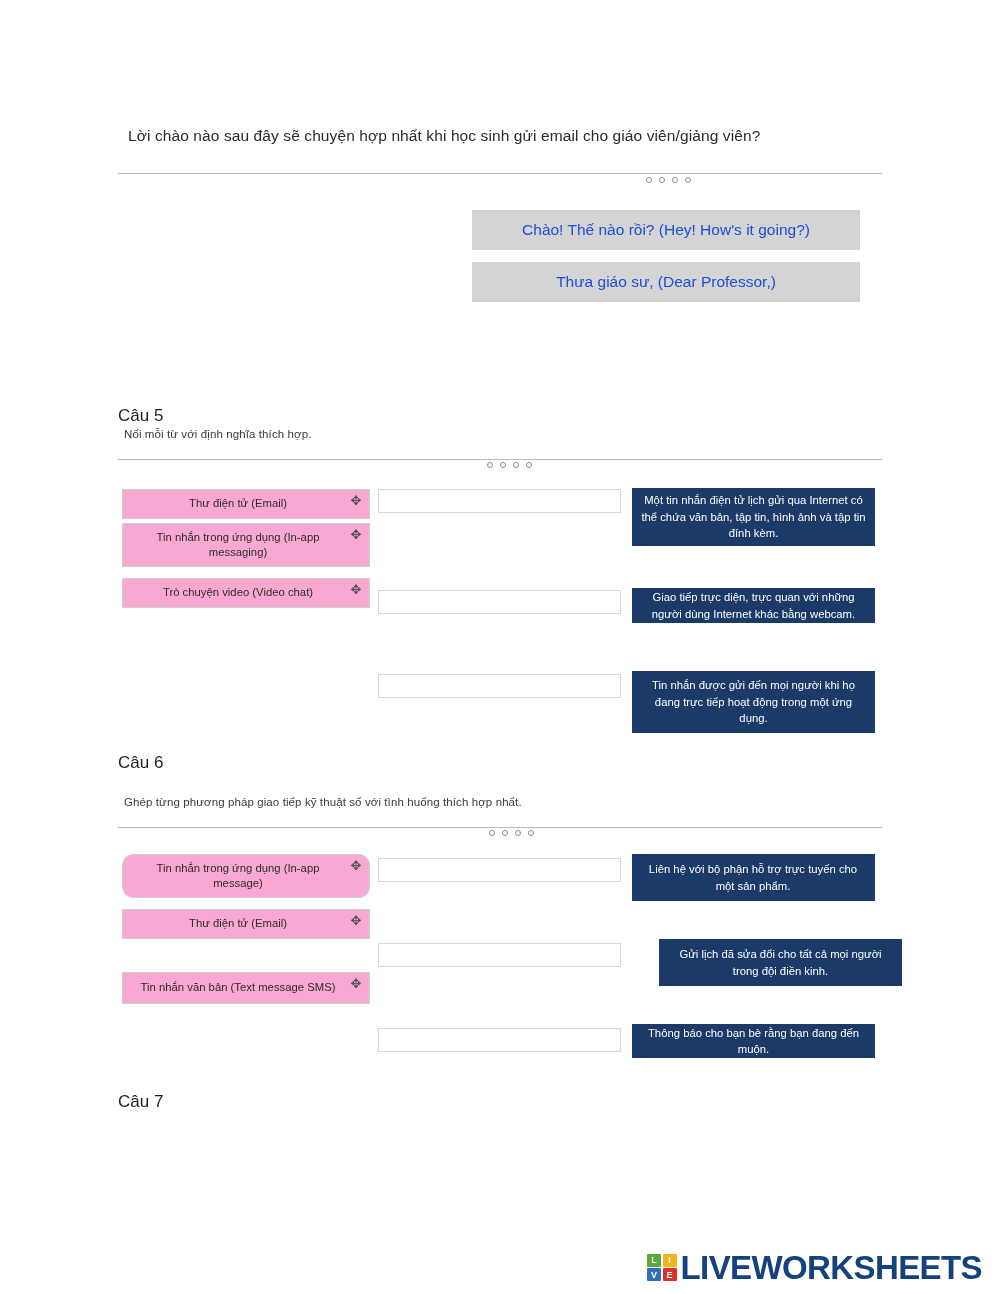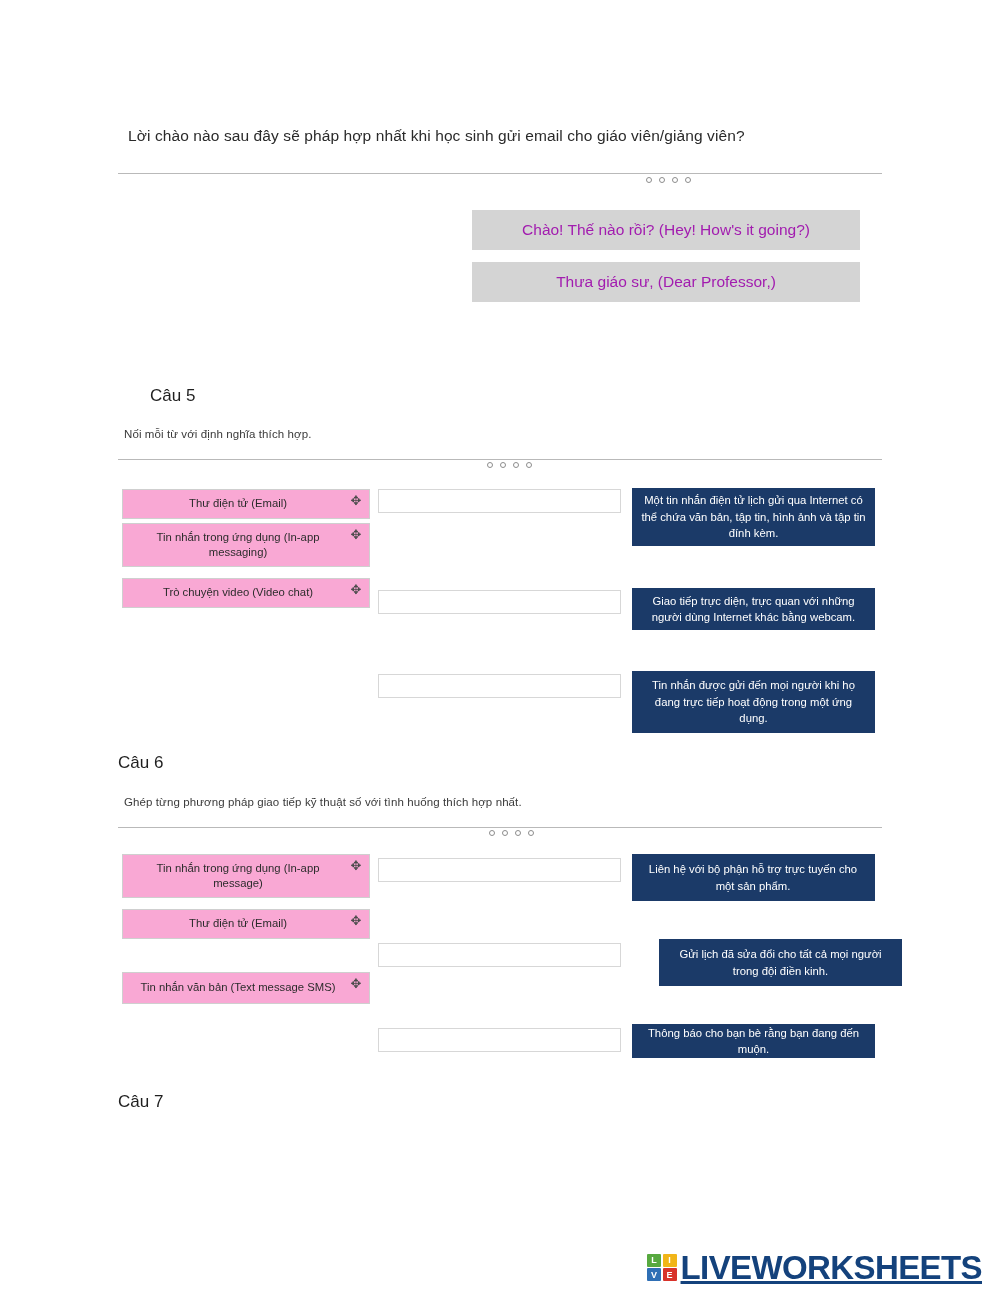--- a/index.html
+++ b/index.html
@@ -60,21 +60,21 @@
   .mc-option {
     position: absolute;
     left: 472px;
     width: 388px;
     height: 40px;
     background: #d4d4d4;
     display: flex;
     align-items: center;
     justify-content: center;
     font-size: 15.5px;
-    color: #a21caf;
+    color: #1d4ed8;
     text-align: center;
     padding: 0 10px;
   }
 
   
   .cau-heading {
     position: absolute;
     left: 118px;
     font-size: 17px;
     color: #1f1f1f;
@@ -172,43 +172,42 @@
   .tile-i { background: #f1b518; }
   .tile-v { background: #2f6fb5; }
   .tile-e { background: #d8322a; }
   .logo-word {
     font-size: 33px;
     font-weight: bold;
     letter-spacing: -0.6px;
     color: #14427c;
     font-family: "Liberation Sans", sans-serif;
     line-height: 1;
-    text-decoration: underline;
   }
 </style>
 </head>
 <body>
 
 <div class="page">
 
-  <div class="q-prompt-big">Lời chào nào sau đây sẽ pháp hợp nhất khi học sinh gửi email cho giáo viên/giảng viên?</div>
+  <div class="q-prompt-big">Lời chào nào sau đây sẽ chuyện hợp nhất khi học sinh gửi email cho giáo viên/giảng viên?</div>
 
   <div class="divider" style="top:173px;"></div>
 
   <div class="dots" style="left:646px; top:177px;">
     <span class="dot"></span>
     <span class="dot"></span>
     <span class="dot"></span>
     <span class="dot"></span>
   </div>
 
   <div class="mc-option" style="top:210px;">Chào! Thế nào rồi? (Hey! How's it going?)</div>
   <div class="mc-option" style="top:262px;">Thưa giáo sư, (Dear Professor,)</div>
 
-  <div class="cau-heading" style="top:386px;margin-left:32px;">Câu 5</div>
+  <div class="cau-heading" style="top:406px;">Câu 5</div>
 
   <div class="cau-instruction" style="top:428px;">Nối mỗi từ với định nghĩa thích hợp.</div>
 
   <div class="divider" style="top:459px;"></div>
 
   <div class="dots" style="left:487px; top:462px;">
     <span class="dot"></span>
     <span class="dot"></span>
     <span class="dot"></span>
     <span class="dot"></span>
@@ -227,37 +226,37 @@
   <div class="drag-chip" style="top:578px; height:30px;">
     <span>Trò chuyện video (Video chat)</span>
     <span class="move-handle">✥</span>
   </div>
 
   <div class="drop-box" style="top:489px;"></div>
   <div class="drop-box" style="top:590px;"></div>
   <div class="drop-box" style="top:674px;"></div>
 
   <div class="def-card" style="top:488px; height:58px;">Một tin nhắn điện tử lịch gửi qua Internet có thể chứa văn bản, tập tin, hình ảnh và tập tin đính kèm.</div>
-  <div class="def-card" style="top:588px; height:42px;">Giao tiếp trực diện, trực quan với những người dùng Internet khác bằng webcam.</div>
+  <div class="def-card" style="top:588px; height:35px;">Giao tiếp trực diện, trực quan với những người dùng Internet khác bằng webcam.</div>
   <div class="def-card" style="top:671px; height:62px;">Tin nhắn được gửi đến mọi người khi họ đang trực tiếp hoạt động trong một ứng dụng.</div>
 
   <div class="cau-heading" style="top:753px;">Câu 6</div>
 
   <div class="cau-instruction" style="top:796px;">Ghép từng phương pháp giao tiếp kỹ thuật số với tình huống thích hợp nhất.</div>
 
   <div class="divider" style="top:827px;"></div>
 
   <div class="dots" style="left:489px; top:830px;">
     <span class="dot"></span>
     <span class="dot"></span>
     <span class="dot"></span>
     <span class="dot"></span>
   </div>
 
-  <div class="drag-chip" style="top:854px; height:44px;">
+  <div class="drag-chip" style="top:854px; height:44px;border-radius:11px;">
     <span>Tin nhắn trong ứng dụng (In-app message)</span>
     <span class="move-handle">✥</span>
   </div>
 
   <div class="drag-chip" style="top:909px; height:30px;">
     <span>Thư điện tử (Email)</span>
     <span class="move-handle">✥</span>
   </div>
 
   <div class="drag-chip" style="top:948px; height:32px;margin-top:24px;">

